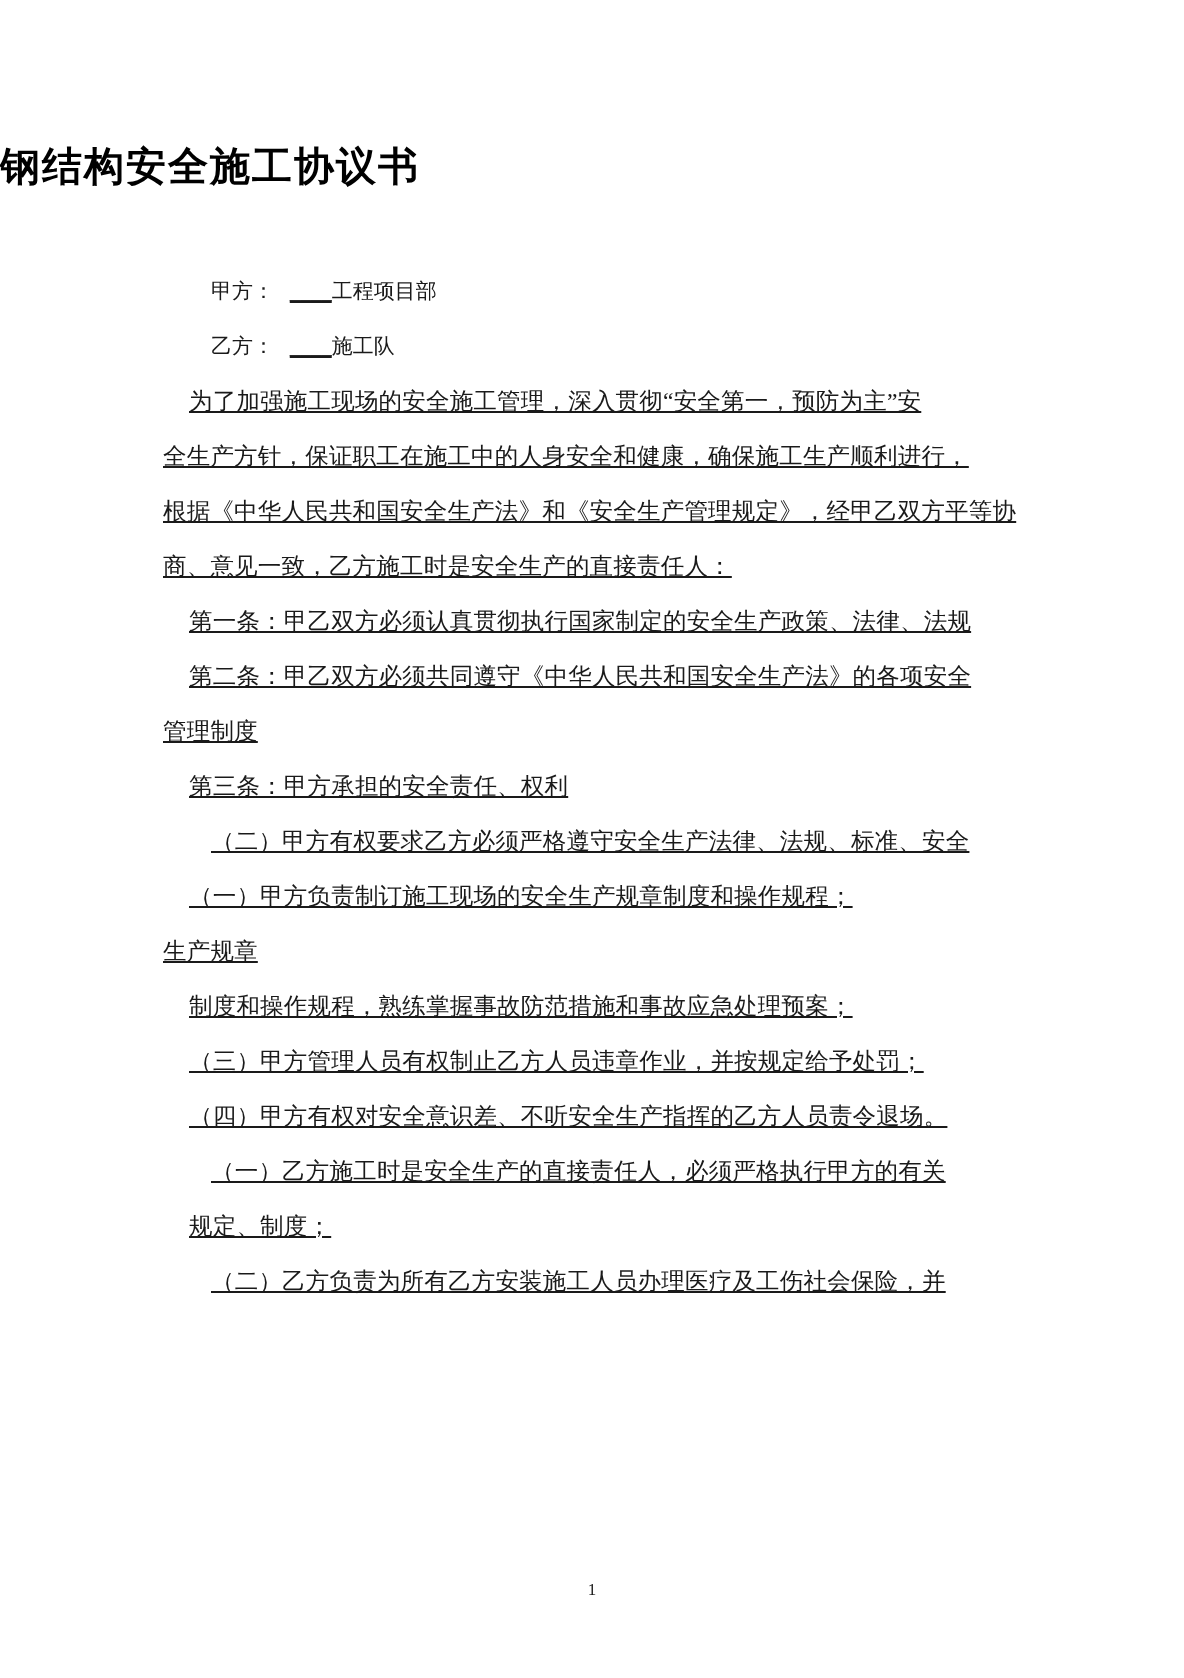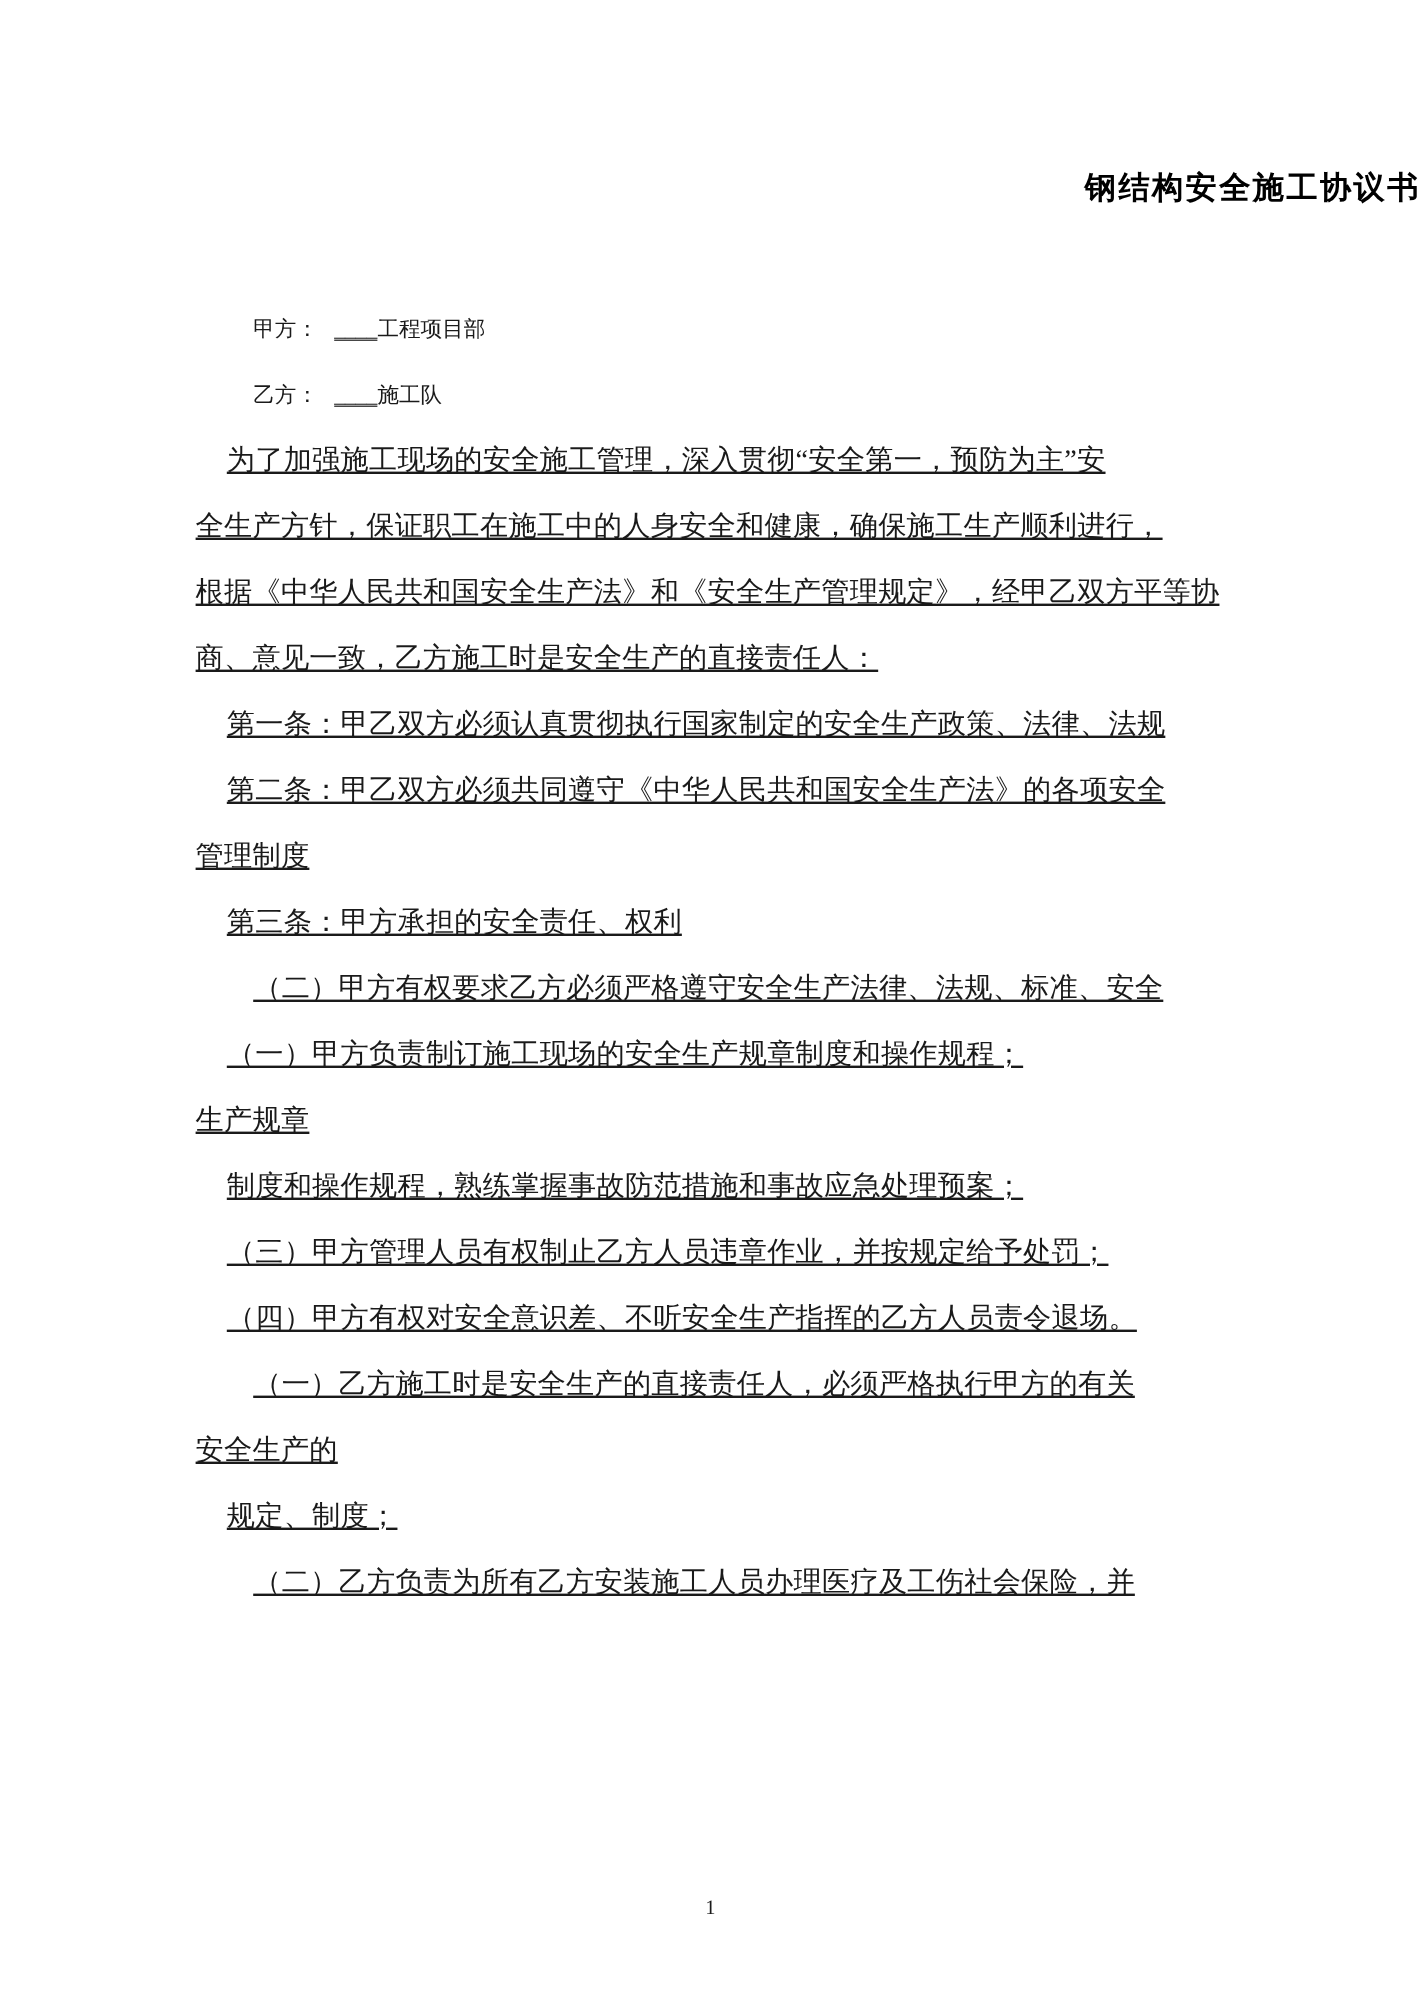--- a/index.html
+++ b/index.html
@@ -18,24 +18,24 @@
   }
 
   .page {
     position: absolute;
     inset: 0;
     padding: 0;
   }
 
   
   .doc-title {
-    text-align: right;
+    text-align: left;
     font-family: "DejaVu Sans", "Liberation Sans", sans-serif;
     font-weight: bold;
-    font-size: 26px;
+    font-size: 40px;
     letter-spacing: 2px;
     color: #000;
     margin-top: 142px;
     line-height: 1.2;
   }
 
   
   .body-block {
     margin-top: 74px;
     padding-left: 163px;
@@ -50,21 +50,21 @@
     letter-spacing: 0.2px;
     text-decoration: underline;
   }
 
   
   .ind-0  { text-indent: 0; }
   .ind-1  { text-indent: 26px; }   
   .ind-2  { text-indent: 48px; }   
 
   .party-line {
-    font-size: 18px;
+    font-size: 21px;
     line-height: 55px;
     color: #1a1a1a;
     text-indent: 48px;
     white-space: pre;
   }
 
   .blank-fill {
     text-decoration: underline;
     text-underline-offset: 3px;
   }
@@ -106,21 +106,20 @@
 
     <div class="line ind-1">第三条：甲方承担的安全责任、权利</div>
     <div class="line ind-2">（二）甲方有权要求乙方必须严格遵守安全生产法律、法规、标准、安全</div>
     <div class="line ind-1">（一）甲方负责制订施工现场的安全生产规章制度和操作规程；</div>
     <div class="line ind-0">生产规章</div>
     <div class="line ind-1">制度和操作规程，熟练掌握事故防范措施和事故应急处理预案；</div>
     <div class="line ind-1">（三）甲方管理人员有权制止乙方人员违章作业，并按规定给予处罚；</div>
     <div class="line ind-1">（四）甲方有权对安全意识差、不听安全生产指挥的乙方人员责令退场。</div>
 
     <div class="line ind-2">（一）乙方施工时是安全生产的直接责任人，必须严格执行甲方的有关</div>
-    <div class="line ind-0">安全生产的</div>
     <div class="line ind-1">规定、制度；</div>
     <div class="line ind-2">（二）乙方负责为所有乙方安装施工人员办理医疗及工伤社会保险，并</div>
 
   </div>
 
   <div class="page-number">1</div>
 
 </div>
 
 </body></html>

